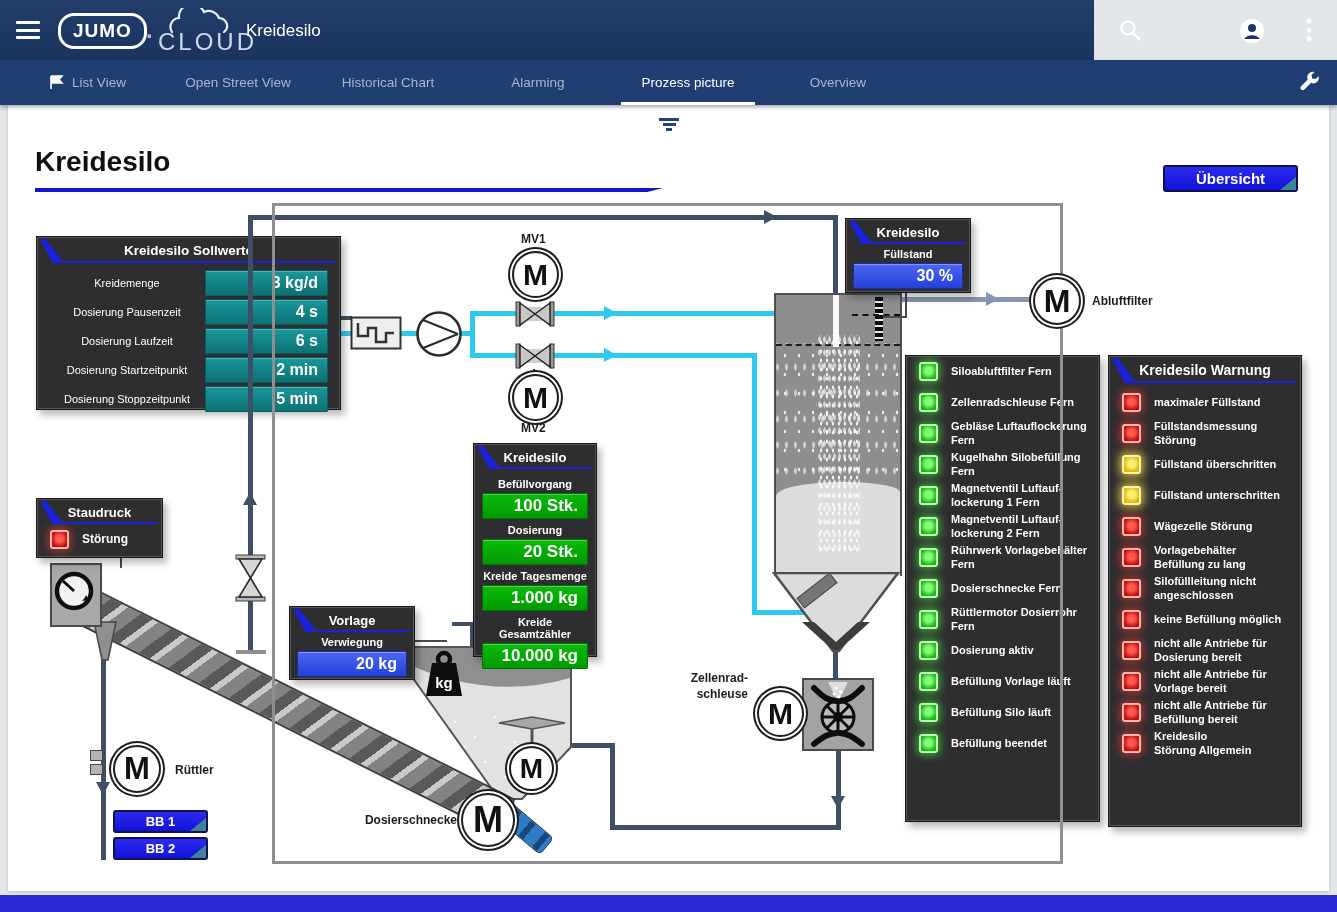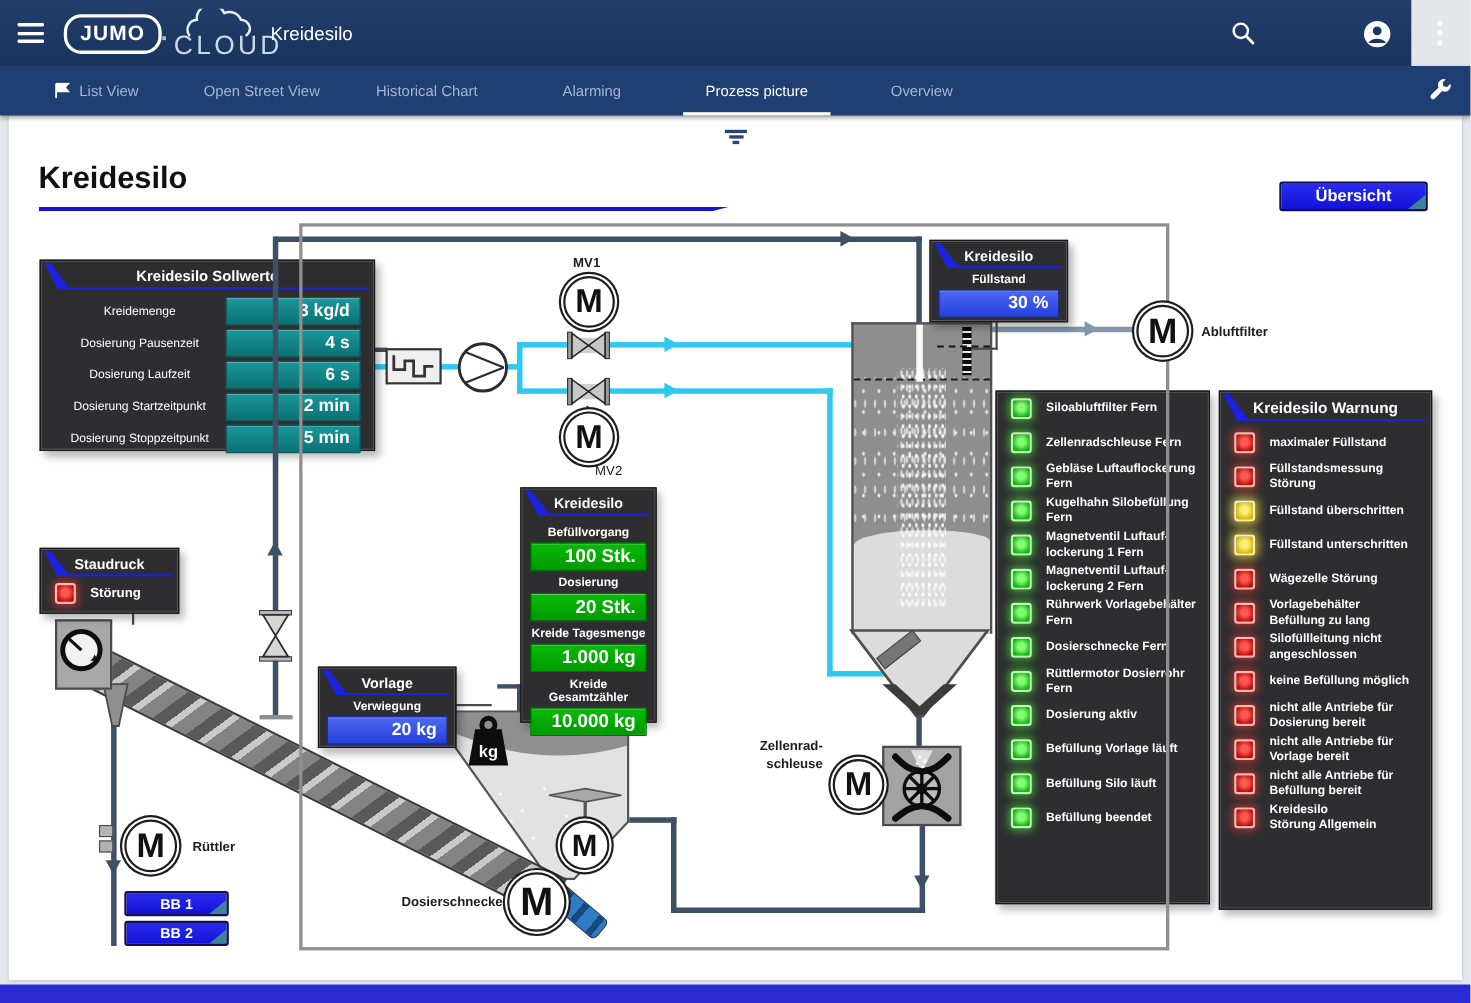--- a/index.html
+++ b/index.html
@@ -1,20 +1,20 @@
 <!DOCTYPE html>
 <html><head>
 <meta charset="utf-8">
 <style>
   html,body{margin:0;padding:0;}
   body{background:#e4e7ea;font-family:"Liberation Sans", sans-serif;}
   .canvas{position:relative;width:1337px;height:912px;overflow:hidden;background:#e4e7ea;}
 
   
-  .appbar{position:absolute;left:0;top:0;width:1283px;height:60px;background:#1b3765;z-index:20;
+  .appbar{position:absolute;left:0;top:0;width:1094px;height:60px;background:#1b3765;z-index:20;
           background-image:linear-gradient(rgba(255,255,255,.03),rgba(0,0,0,.06));}
   .hamburger{position:absolute;left:16px;top:21px;width:24px;height:18px;cursor:pointer;}
   .hamburger span{display:block;height:3px;background:#fff;margin-bottom:4.5px;border-radius:1px;}
   .jumo-pill{position:absolute;left:58px;top:13px;padding:4px 12px;border:3px solid #fff;border-radius:16px;
              color:#fff;font-weight:800;font-size:19px;letter-spacing:1px;}
   .logo-dot{position:absolute;left:146px;top:22px;color:#aebbd6;font-size:24px;font-weight:700;}
   .cloud-wrap{position:absolute;left:158px;top:8px;width:100px;height:48px;color:#cfd9ea;}
   .cloud-wrap svg{position:absolute;left:8px;top:0;}
   .cloud-text{position:absolute;left:0;top:20px;font-size:24px;font-weight:300;letter-spacing:3px;color:#cdd8ea;}
   .app-title{position:absolute;left:246px;top:21px;color:#fff;font-size:17px;}
@@ -265,21 +265,21 @@
     <rect x="1" y="3" width="4" height="24" fill="#9a9a9a" stroke="#333"></rect>
     <rect x="35" y="3" width="4" height="24" fill="#9a9a9a" stroke="#333"></rect>
     <rect x="12" y="8" width="16" height="14" fill="#cfcfcf"></rect>
     <polygon points="5,4 20,15 5,26" fill="#c7c7c7" stroke="#222" stroke-width="1.4"></polygon>
     <polygon points="35,4 20,15 35,26" fill="#c7c7c7" stroke="#222" stroke-width="1.4"></polygon>
   </svg>
   <div class="pipe" style="left:533px;top:369px;width:2px;height:6px;background:#333;z-index:5;"></div>
   <div class="motor" style="left:512px;top:374px;width:43px;height:43px;font-size:30px;">
       <span>M</span>
     </div>
-  <div class="eq-label" style="left:521px;top:421px;font-weight:400;margin-left:20px;">MV2</div>
+  <div class="eq-label" style="left:521px;top:421px;font-weight:700;">MV2</div>
 
   <div class="motor" style="left:1033px;top:277px;width:44px;height:44px;font-size:32px;">
       <span>M</span>
     </div>
   <div class="eq-label" style="left:1092px;top:294px;">Abluftfilter</div>
 
   <div style="position:absolute;left:774px;top:293px;width:124px;height:281px;background:#8e8e8e;border:2px solid #4f4f4f;border-bottom:none;z-index:3;overflow:hidden;">
     <div class="particles" style="bottom:94px;top:48px;"></div>
     <div style="position:absolute;left:0;right:0;bottom:0;height:94px;background:#dcdcdc;border-radius:55% 45% 0 0/14px 10px;"></div>
     <div style="position:absolute;left:0;right:0;top:49px;border-top:2px dashed #1c1c1c;"></div>

